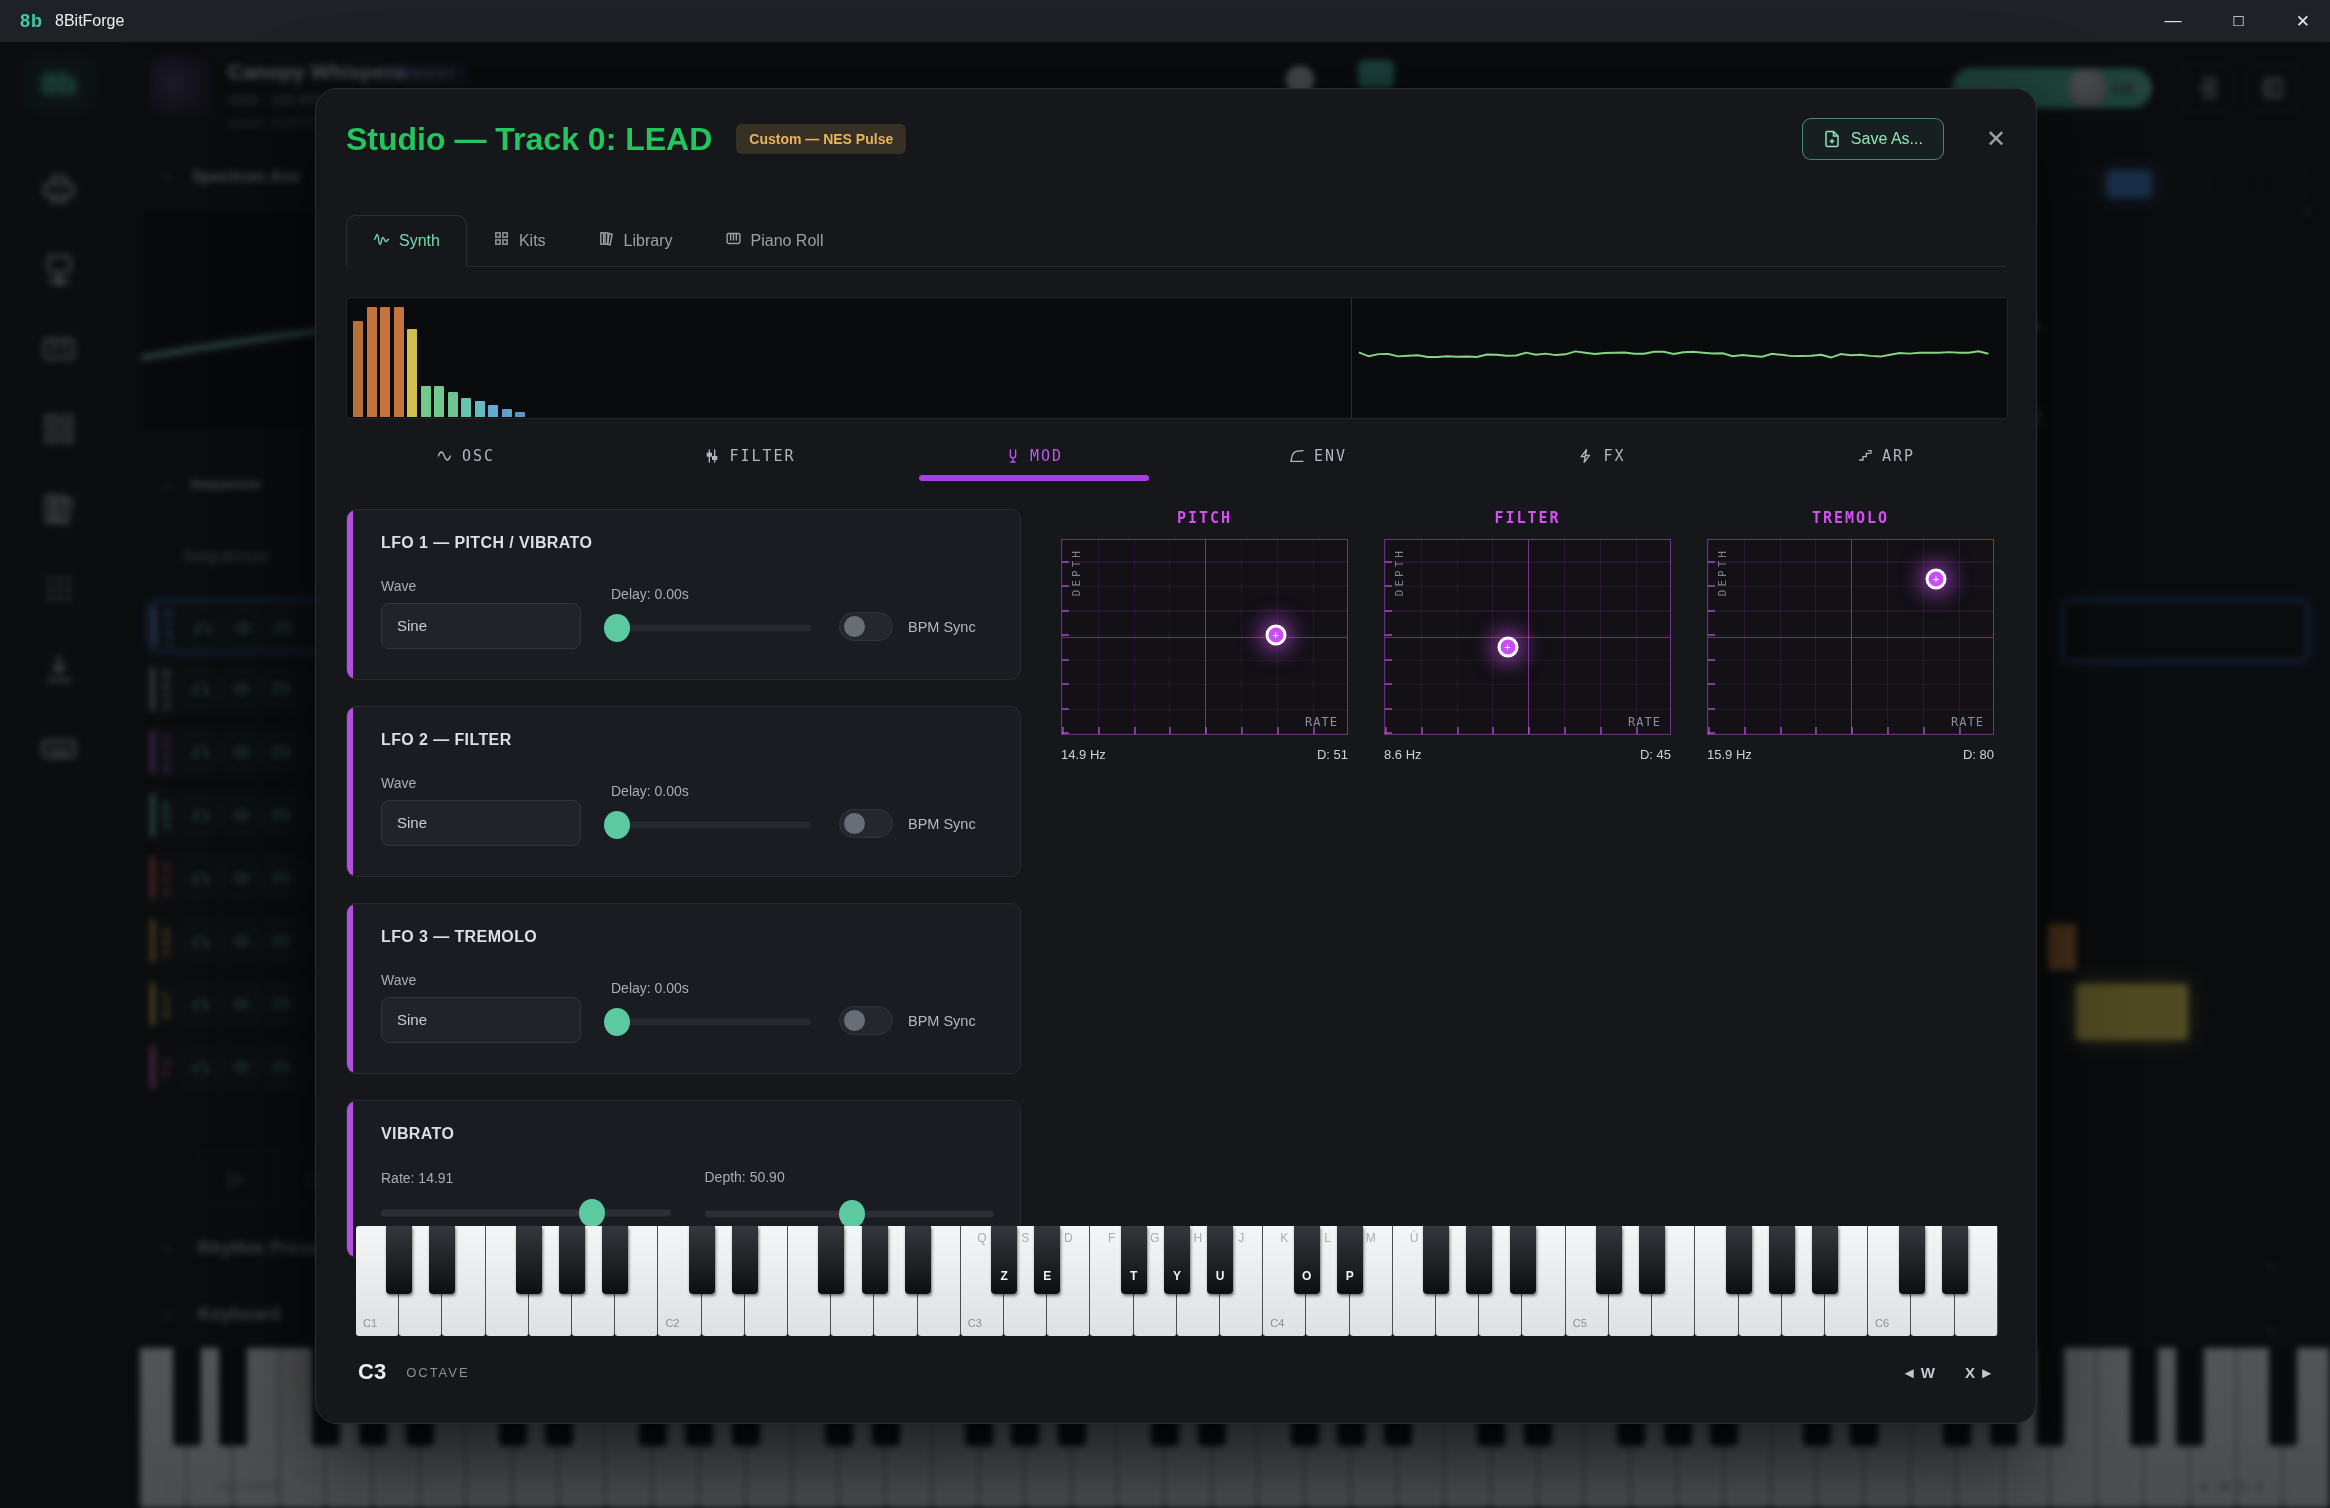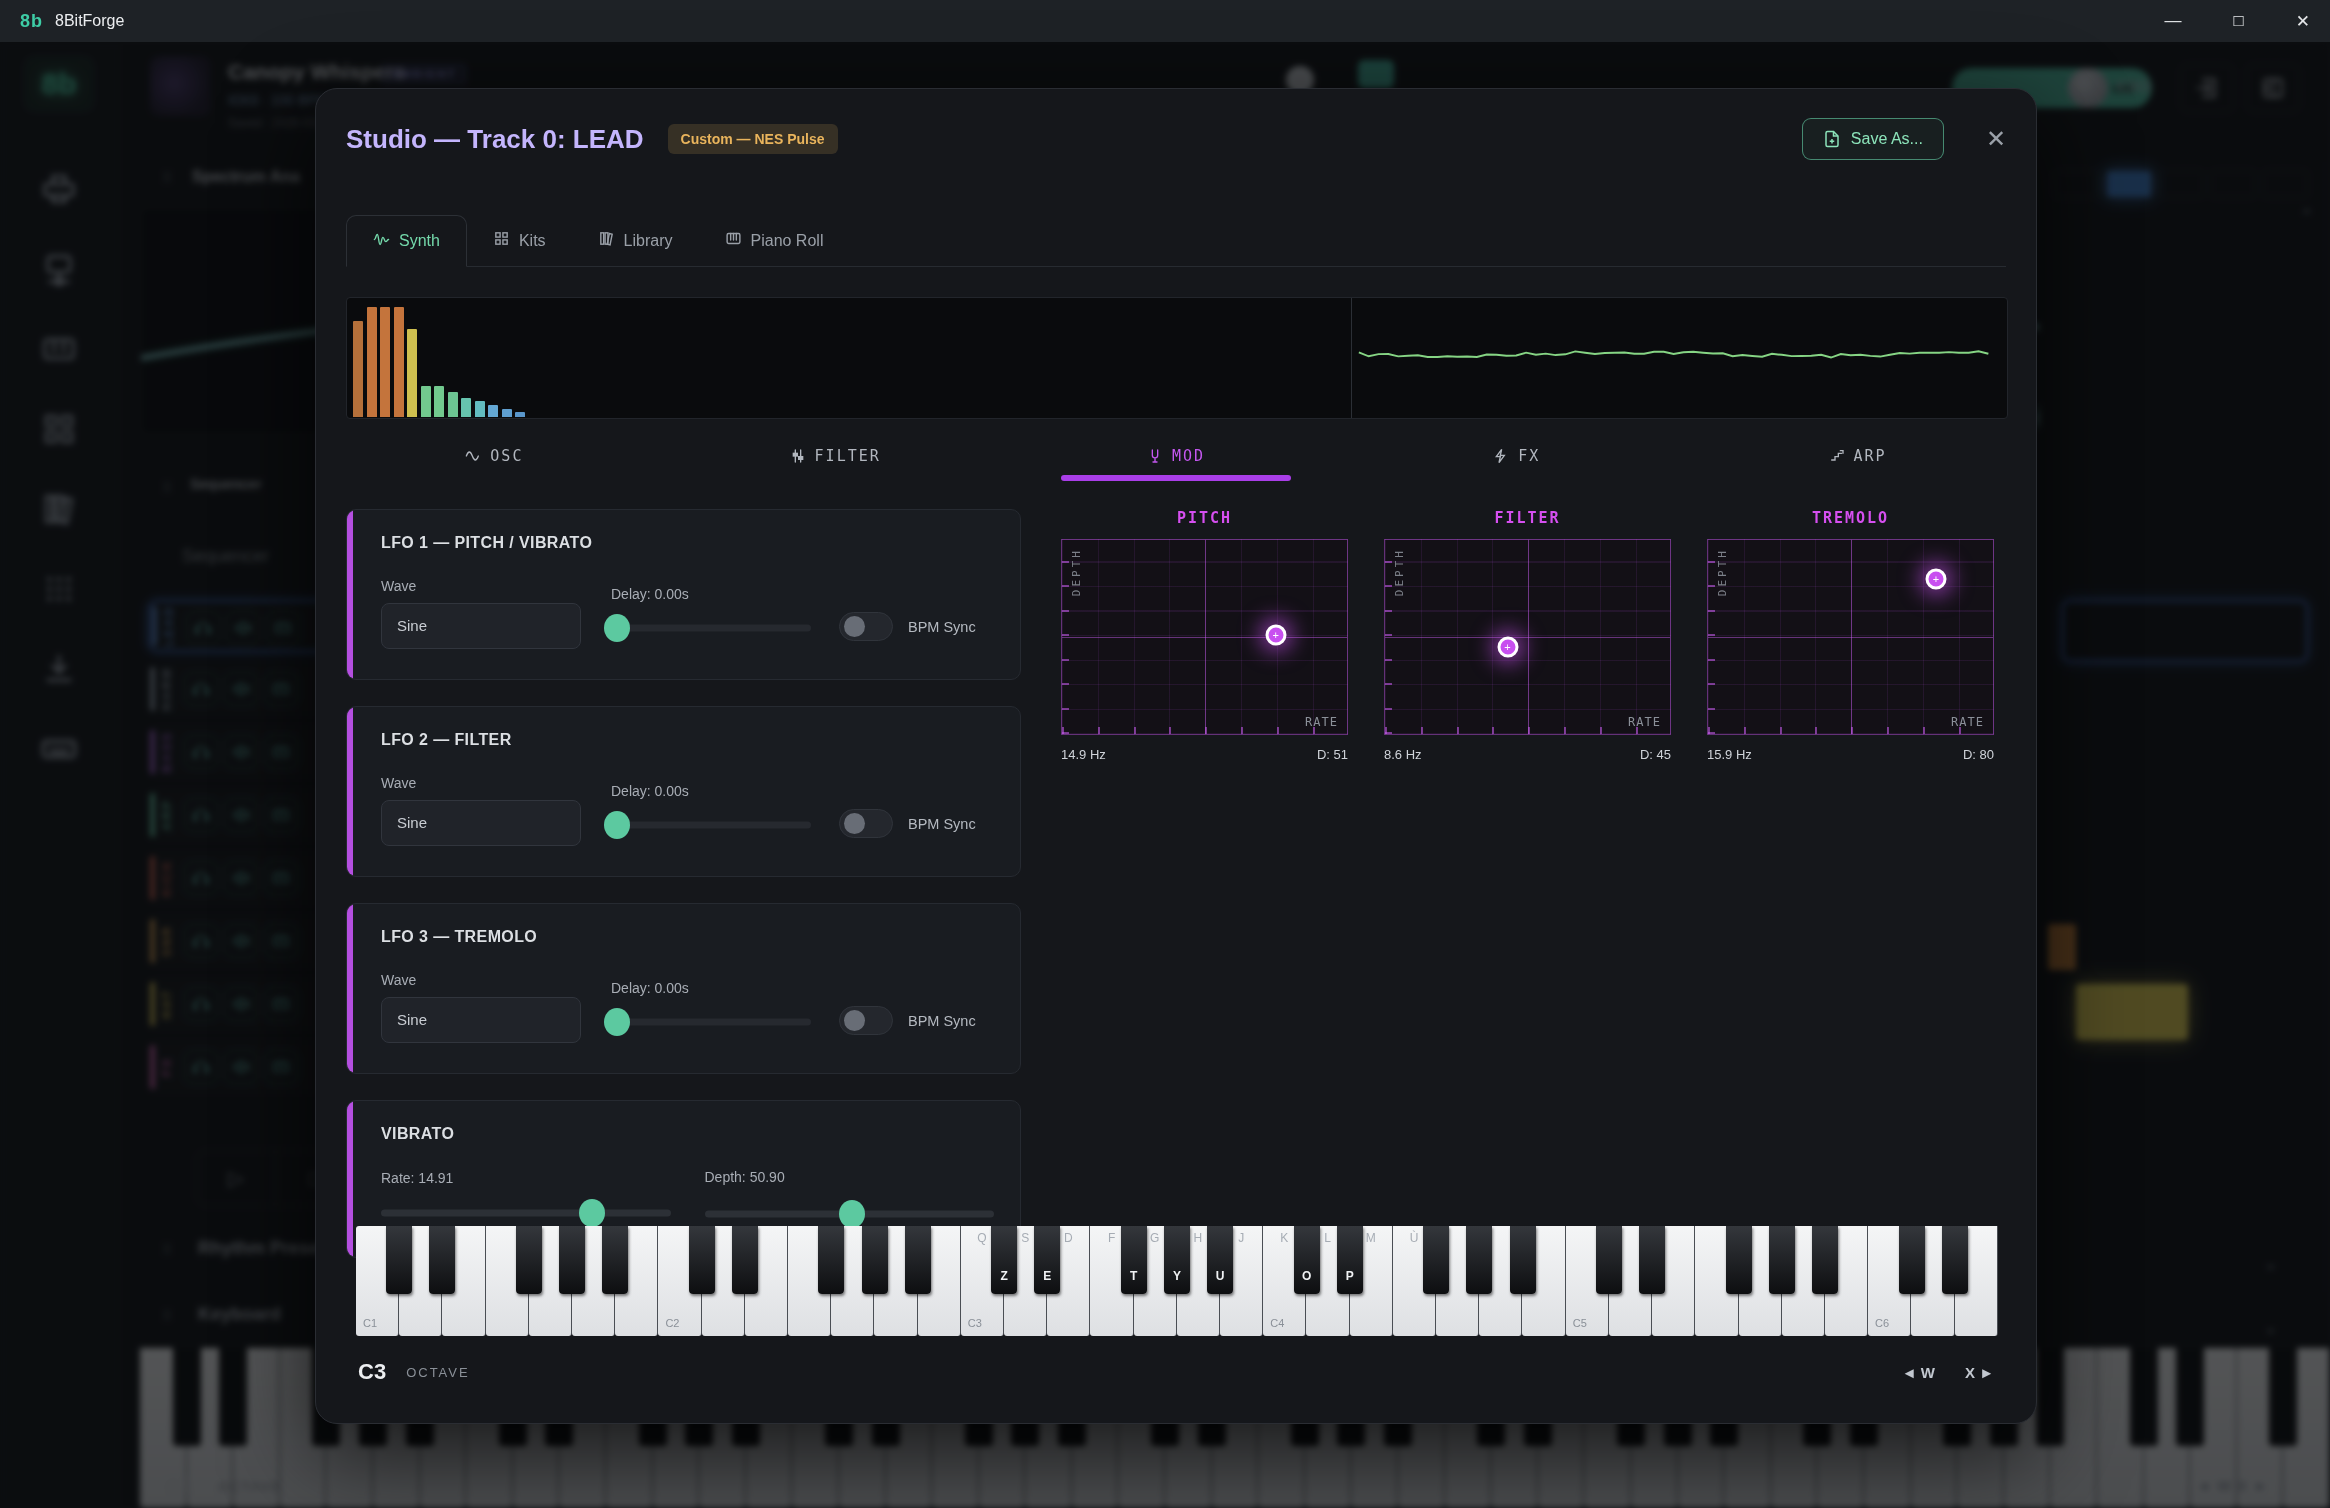--- a/index.html
+++ b/index.html
@@ -77,21 +77,21 @@
   .bg-foot-oct { left:166px; top:1432px; font-size:20px; font-weight:bold; color:#d0d4da; }
   .bg-foot-word { left:218px; top:1437px; font-size:13px; letter-spacing:2px; color:#8a9098; }
   .bg-foot-right { left:2196px; top:1435px; font-size:15px; font-weight:bold; color:#9aa2ac; letter-spacing:1px; }
 
   
   .overlay { position:absolute; left:0; top:42px; right:0; bottom:0; background:rgba(8,10,13,.45); z-index:70; }
   .modal { position:absolute; left:315px; top:88px; width:1722px; height:1336px; background:#15171b;
            border:1px solid #2a2d33; border-radius:22px; z-index:80;
            box-shadow:0 30px 90px rgba(0,0,0,.7); }
   .m-header { position:absolute; left:30px; right:30px; top:22px; height:56px; display:flex; align-items:center; }
-  .m-title { font-size:26px; font-weight:600; color:#c4b5fd; }
+  .m-title { font-size:32px; font-weight:600; color:#22c55e; }
   .m-badge { margin-left:24px; font-size:14px; font-weight:bold; color:#e9b45c;
              background:rgba(233,180,92,.16); border-radius:6px; padding:7px 13px; }
   .m-save { margin-left:auto; display:flex; align-items:center; gap:10px; padding:11px 20px;
             border:1px solid rgba(110,225,180,.55); border-radius:9px; color:#8ce4ba; font-size:16px;
             background:rgba(110,225,180,.04); cursor:pointer; }
   .m-save svg { width:18px; height:18px; }
   .m-close { margin-left:42px; font-size:24px; color:#9aa0a8; cursor:pointer; }
 
   .m-tabs { position:absolute; left:30px; right:30px; top:126px; height:52px; display:flex;
             border-bottom:1px solid #272b31; }
@@ -673,20 +673,27 @@
         <span>FILTER</span>
       </div>
       <div class="m-subtab active">
         <span><svg viewBox="0 0 24 24" fill="none" stroke="currentColor" stroke-width="2" stroke-linecap="round">
             <path d="M8 3v8a4 4 0 0 0 8 0V3M12 15v6M9 21h6"></path>
           </svg></span>
         <span>MOD</span>
       </div>
       <div class="m-subtab">
         <span><svg viewBox="0 0 24 24" fill="none" stroke="currentColor" stroke-width="2" stroke-linecap="round">
+            <path d="M3 20C5 6 8 4 21 4"></path>
+            <path d="M3 20h18"></path>
+          </svg></span>
+        <span>ENV</span>
+      </div>
+      <div class="m-subtab">
+        <span><svg viewBox="0 0 24 24" fill="none" stroke="currentColor" stroke-width="2" stroke-linecap="round">
             <path d="M13 2L5 13h6l-2 9 8-11h-6z"></path>
           </svg></span>
         <span>FX</span>
       </div>
       <div class="m-subtab">
         <span><svg viewBox="0 0 24 24" fill="none" stroke="currentColor" stroke-width="2" stroke-linecap="round">
             <path d="M4 18h5v-5h5V8h5"></path>
             <path d="M17 4h4v4"></path>
           </svg></span>
         <span>ARP</span>

